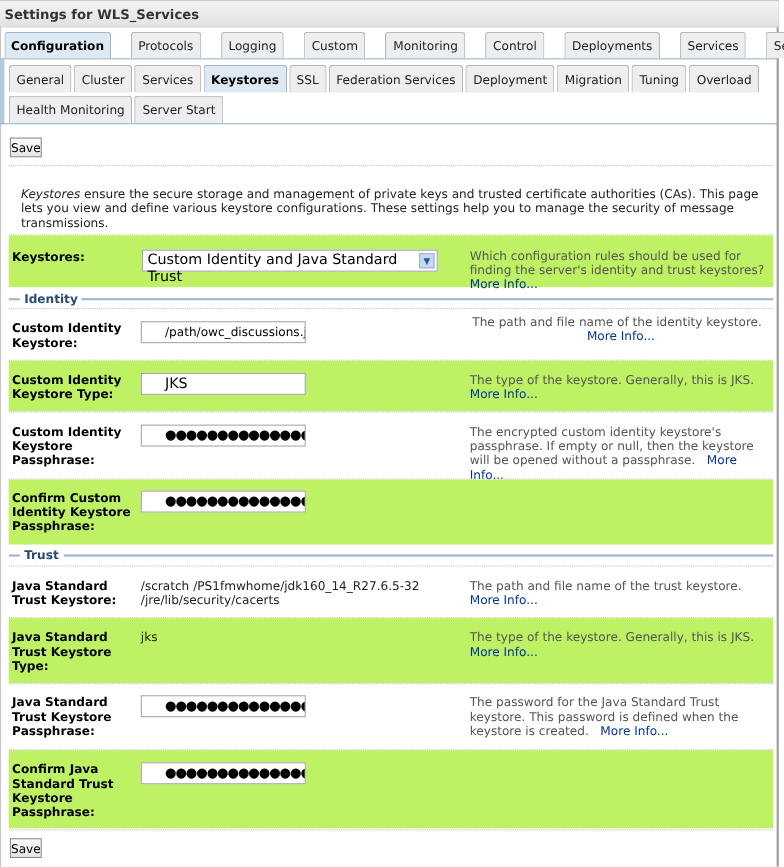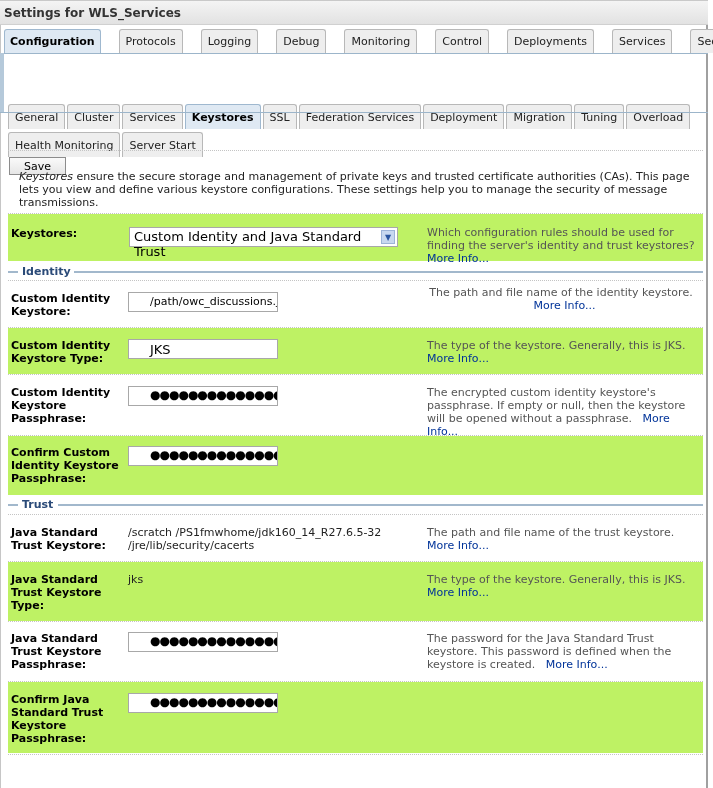--- a/index.html
+++ b/index.html
@@ -14,25 +14,25 @@
   .tabs { position: absolute; left: 4px; display: flex; }
   .tab { height: 24px; padding: 0 6px; margin-right: 2px; border: 1px solid #b8b8b8; border-bottom: none;
     background: #eeeeee; border-radius: 3px 3px 0 0; font-size: 11px; color: #222; display: flex; align-items: center; cursor: pointer; }
   .tab.active { background: #dfe9f3; font-weight: bold; color: #000; border-color: #9fb8cf; }
 
   .tabs-main { top: 29px; gap: 16px; }
   .tabs-main-line { position: absolute; left: 0; top: 53px; width: 708px; height: 1px; background: #9cb5ca; }
   .sub-panel-bar { position: absolute; left: 0; top: 53px; width: 4px; height: 60px; background: #b5c9da; }
   .tabs-sub1 { top: 59px; left: 8px; }
   .tabs-sub2 { top: 87px; left: 8px; }
-  .tabs-sub1 .tab, .tabs-sub2 .tab { height: 25px; margin-top: 45px; }
+  .tabs-sub1 .tab, .tabs-sub2 .tab { height: 25px; }
   .tabs-sub-line { position: absolute; left: 0; top: 112px; width: 708px; height: 1px; background: #9cb5ca; }
 
-  .btn { position: absolute; height: 18px; padding: 0 14px; border: 1px solid #8c8c8c; background: linear-gradient(#fafafa, #e6e6e6);
-    font-size: 11px; font-family: "DejaVu Sans", sans-serif; color: #000; cursor: pointer; display: flex; align-items: center; margin-top: 32px; }
+  .btn { position: absolute; height: 18px; padding: 0 0; border: 1px solid #8c8c8c; background: linear-gradient(#fafafa, #e6e6e6);
+    font-size: 11px; font-family: "DejaVu Sans", sans-serif; color: #000; cursor: pointer; display: flex; align-items: center; }
 
   .dotted { position: absolute; left: 8px; width: 695px; border-top: 1px dotted #c4c4c4; height: 0; }
 
   .intro { position: absolute; left: 19px; top: 170px; width: 680px; font-size: 11px; line-height: 13px; color: #222; }
   .intro i { font-style: italic; }
 
   .row { position: absolute; left: 8px; width: 695px; }
   .row.shade { background: #bef264; }
   .label { position: absolute; left: 3px; font-weight: bold; font-size: 11px; line-height: 13px; color: #000; width: 110px; }
   .help { position: absolute; left: 419px; width: 275px; font-size: 11px; line-height: 13px; color: #555; }
@@ -57,21 +57,21 @@
 <div class="frame"></div>
 
 <div class="title-bar">
   <span>Settings for WLS_Services</span>
 </div>
 
 <div class="tabs tabs-main">
   <div class="tab active" style="padding:0 5px;">Configuration</div>
   <div class="tab">Protocols</div>
   <div class="tab">Logging</div>
-  <div class="tab">Debug</div>
+  <div class="tab">Custom</div>
   <div class="tab">Monitoring</div>
   <div class="tab">Control</div>
   <div class="tab">Deployments</div>
   <div class="tab">Services</div>
   <div class="tab">Security</div>
   <div class="tab">Notes</div>
 </div>
 <div class="tabs-main-line"></div>
 <div class="sub-panel-bar"></div>
 

